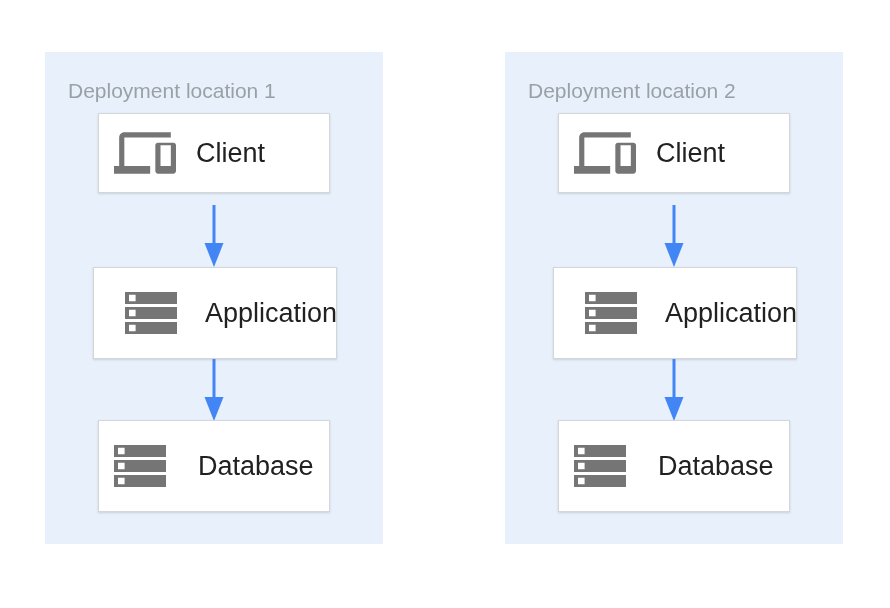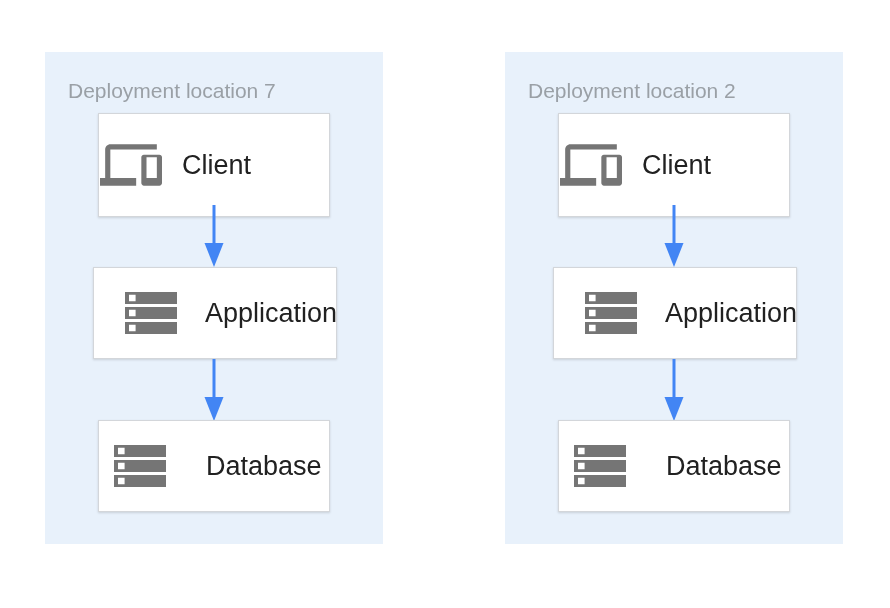--- a/index.html
+++ b/index.html
@@ -38,53 +38,53 @@
   }
   .node{
     position:absolute;
     box-sizing:border-box;
     background:var(--box-bg);
     border:1px solid var(--box-border);
     box-shadow:0 1px 2px rgba(60,64,67,0.18);
     display:flex;
     align-items:center;
   }
-  .node-client{left:53px;top:61px;width:232px;height:104px;padding-left:1px;}
+  .node-client{left:53px;top:61px;width:232px;height:80px;padding-left:15px;}
   .node-app{left:48px;top:215px;width:244px;height:92px;padding-left:31px;}
   .node-db{left:53px;top:368px;width:232px;height:92px;padding-left:15px;}
   .icon{display:flex;align-items:center;justify-content:center;color:var(--icon-gray);flex:0 0 auto;}
   .icon-devices svg{width:62px;height:62px;display:block;}
   .icon-storage svg{width:52px;height:42px;display:block;}
   .node-label{
     color:var(--label-text);
     font-size:27px;
     line-height:1;
     white-space:nowrap;
   }
   .node-client .node-label{margin-left:20px;}
   .node-app .node-label{margin-left:28px;}
-  .node-db .node-label{margin-left:40px;}
+  .node-db .node-label{margin-left:32px;}
   .arrow{
     position:absolute;
     left:157px;
     width:24px;height:62px;
     color:var(--arrow-blue);
   }
   .arrow-1{top:153px;}
   .arrow-2{top:307px;}
   .arrow line{stroke:currentColor;stroke-width:3;}
   .arrow polygon{fill:currentColor;}
 </style>
 </head>
 <body>
 
 <div class="canvas">
 
   <section class="panel panel-left">
-    <div class="panel-title">Deployment location 7</div>
+    <div class="panel-title">Deployment location 1</div>
 
     <div class="node node-client">
       <span class="icon icon-devices">
         <svg viewBox="0 0 24 24" aria-hidden="true">
           <path fill="currentColor" d="M4 6h18V4H4c-1.1 0-2 .9-2 2v11H0v3h14v-3H4V6zm19 2h-6c-.55 0-1 .45-1 1v10c0 .55.45 1 1 1h6c.55 0 1-.45 1-1V9c0-.55-.45-1-1-1zm-1 9h-4v-8h4v8z"></path>
         </svg>
       </span>
       <span class="node-label">Client</span>
     </div>
 

